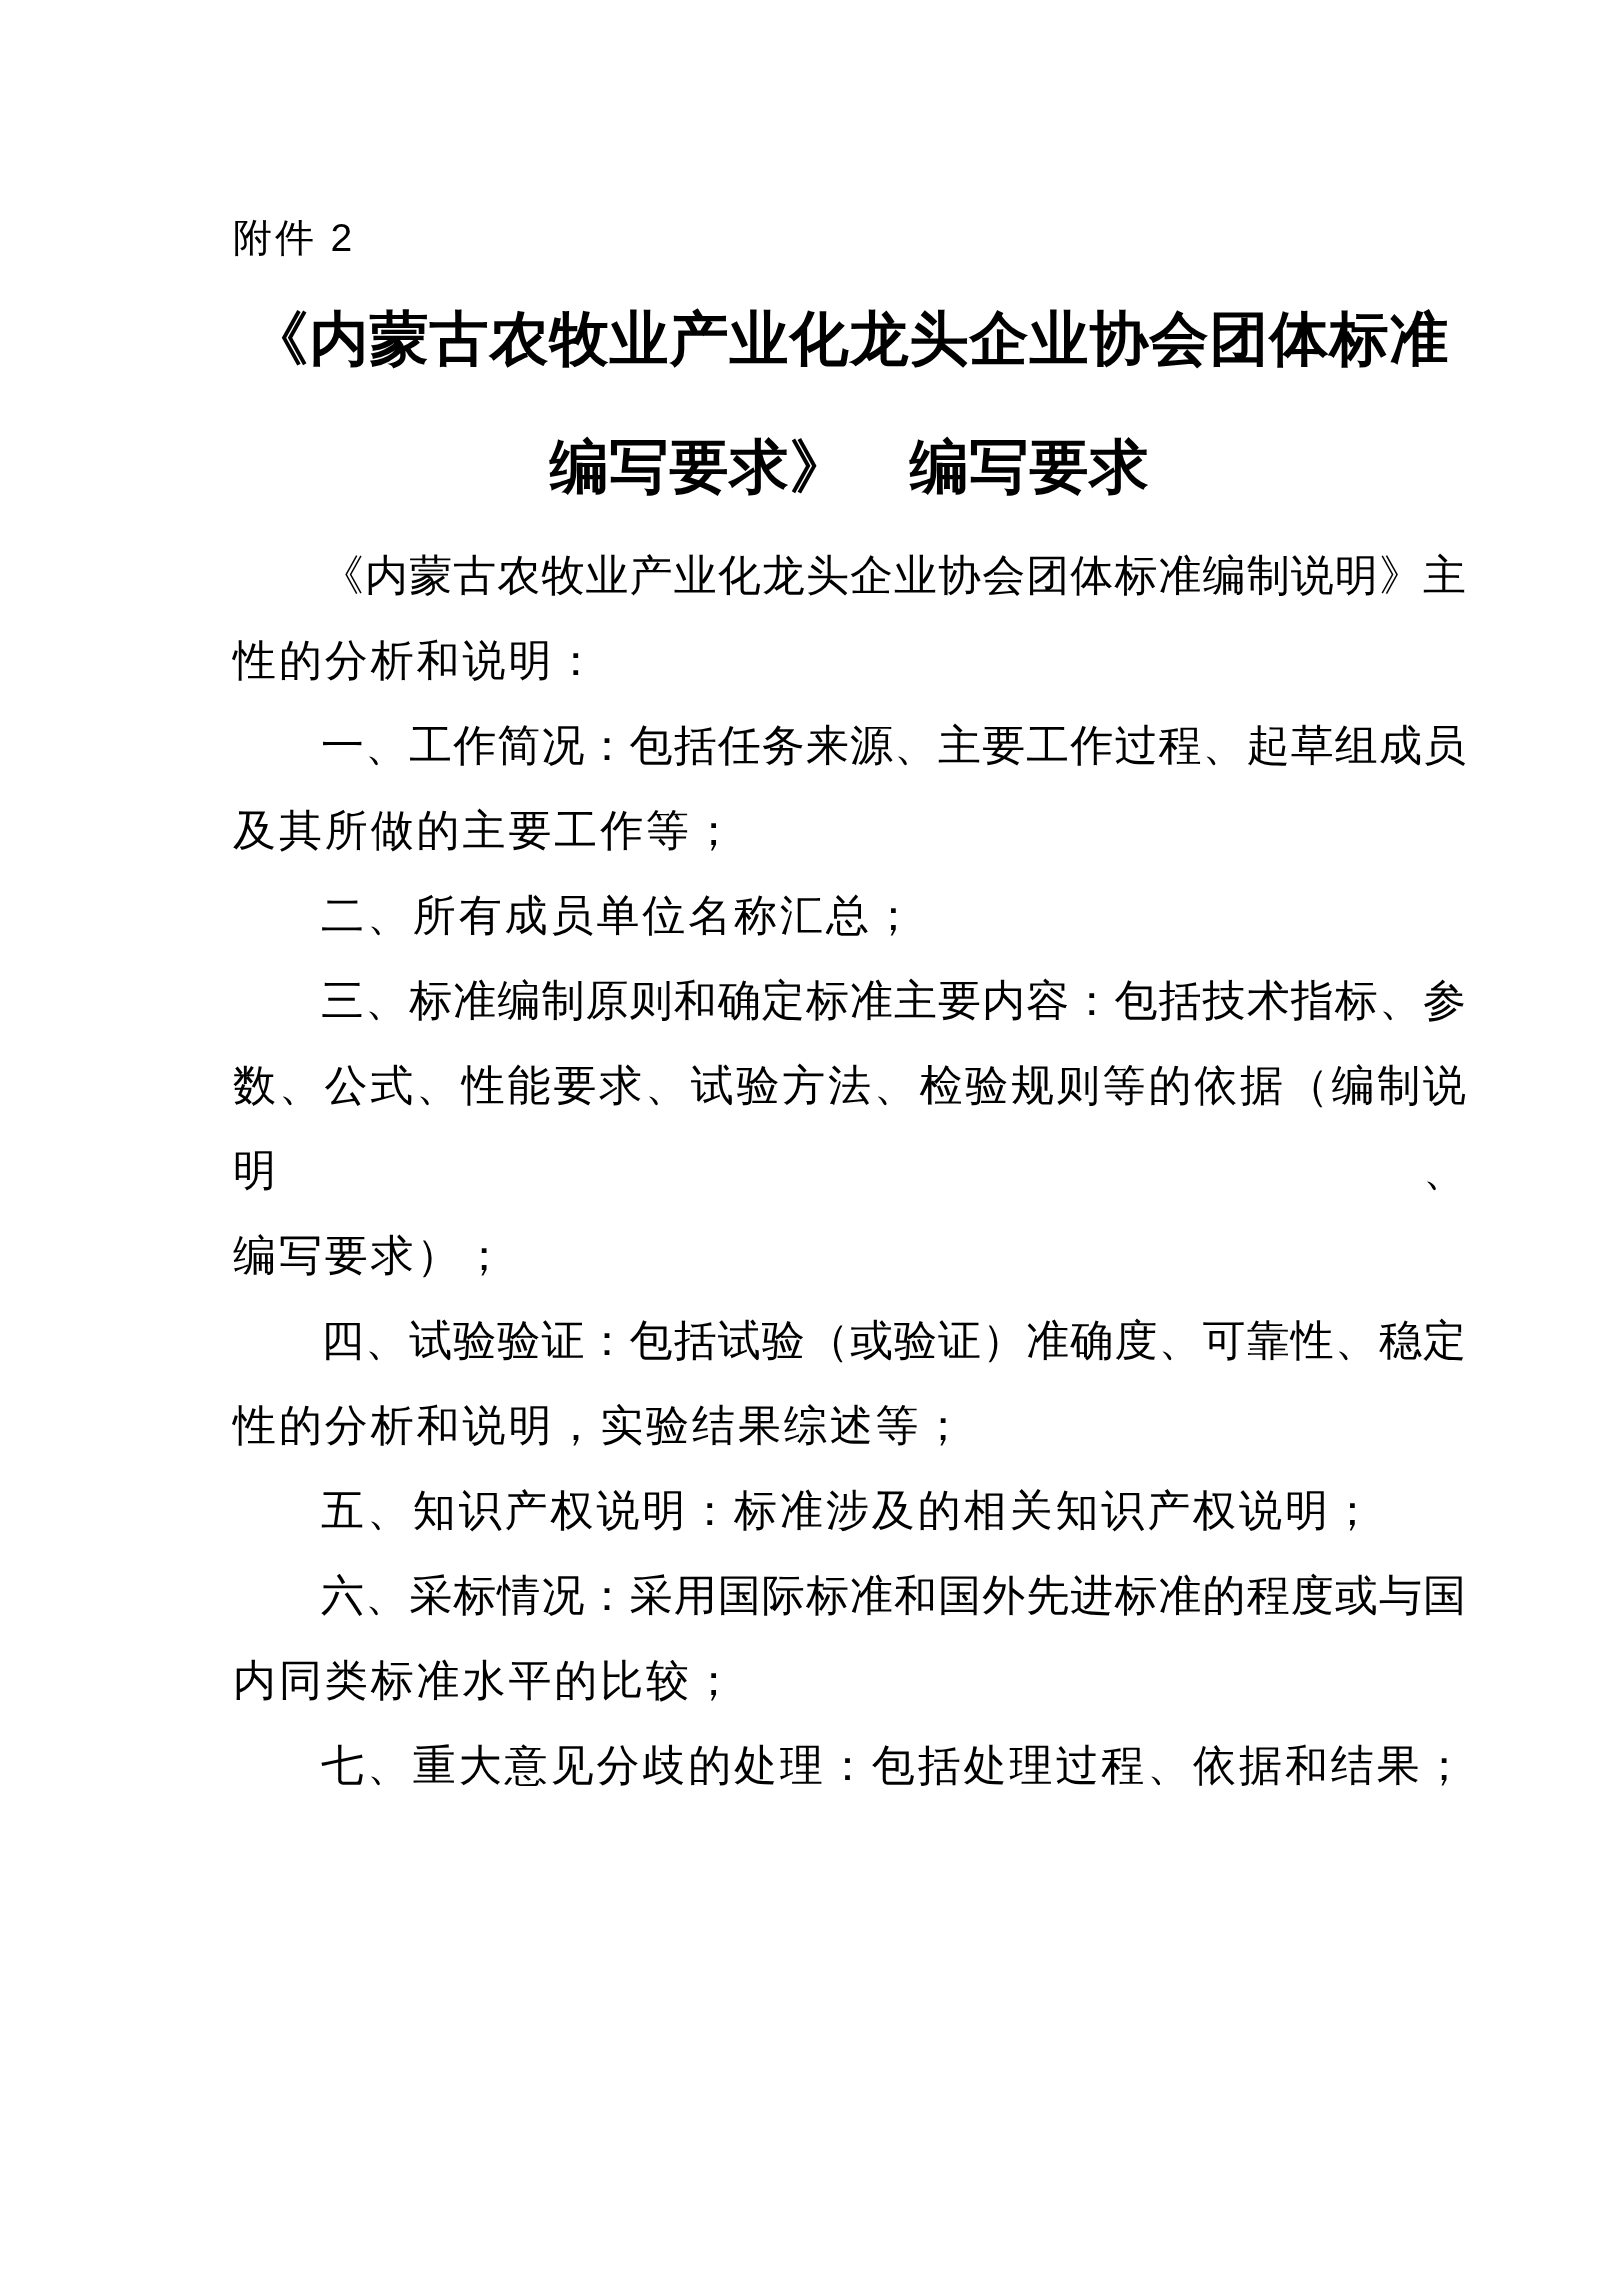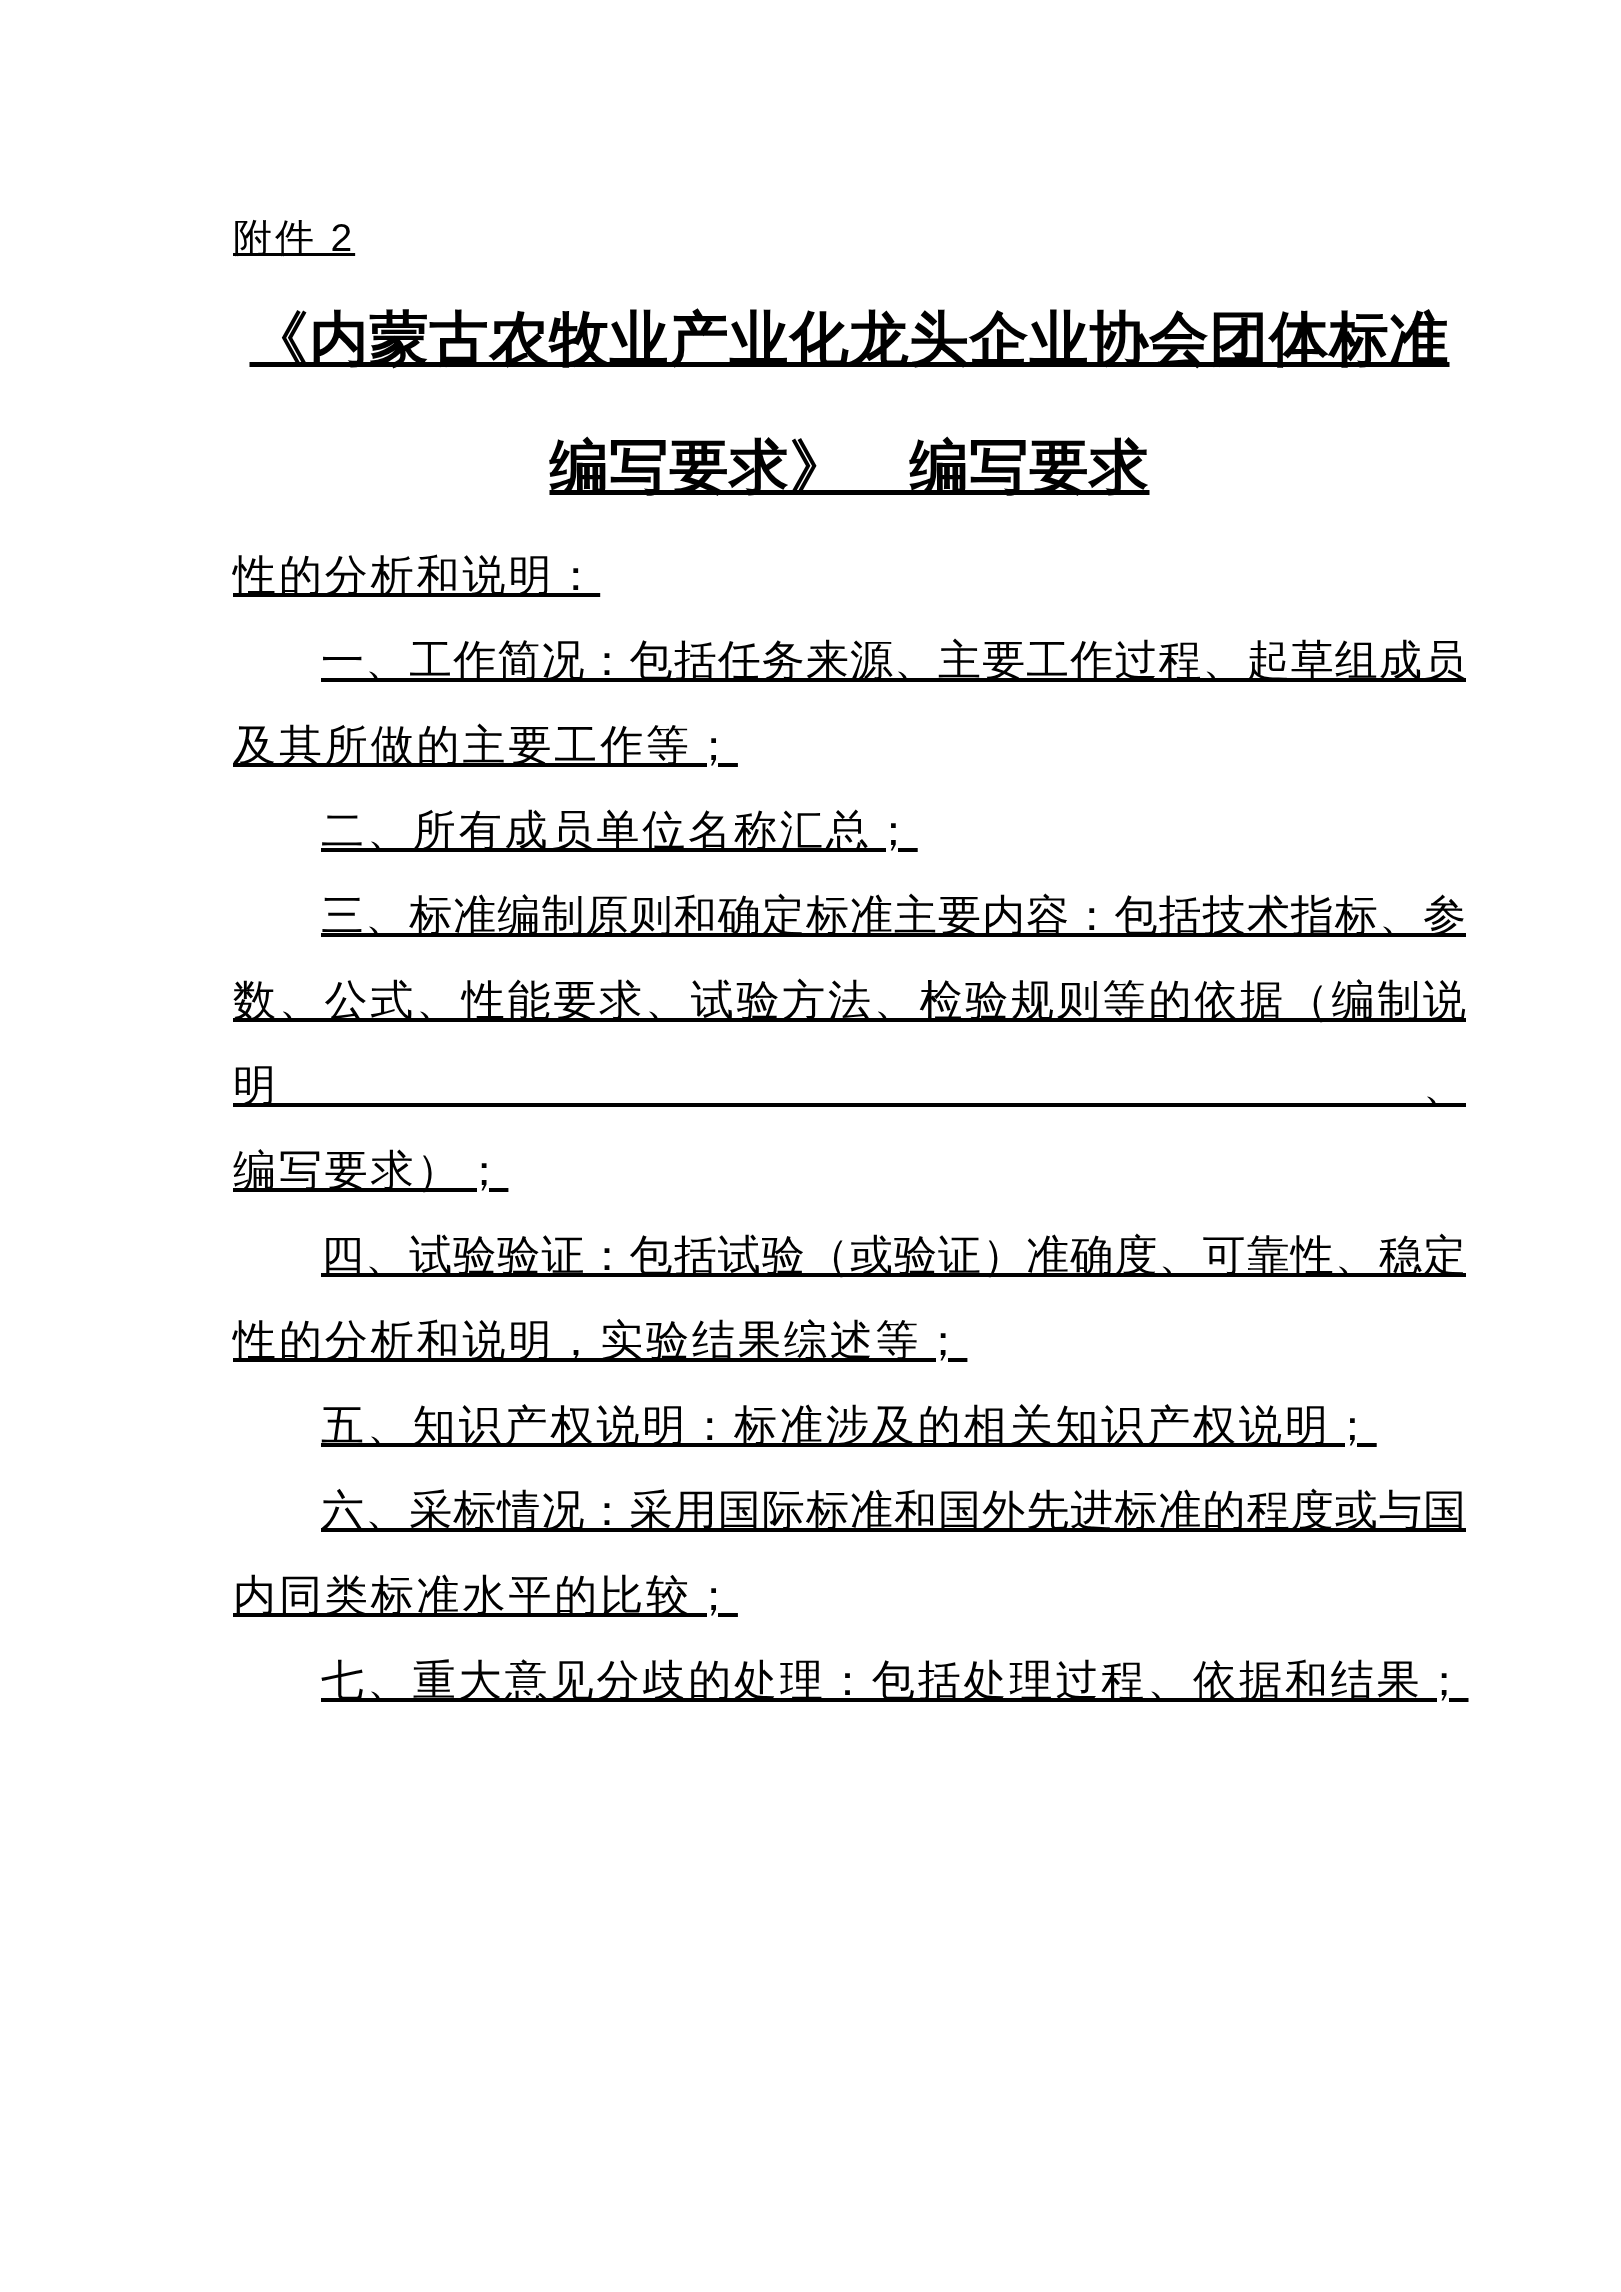--- a/index.html
+++ b/index.html
@@ -8,21 +8,20 @@
     position: relative;
     width: 1621px;
     height: 2293px;
     background: #ffffff;
     color: #000000;
     overflow: hidden;
     margin: 0 auto;
   }
   .content {
     padding: 214px 155px 0 233px;
-    text-decoration: underline;
   }
   .attachment {
     font-family: "Liberation Sans", sans-serif;
     font-size: 39px;
     line-height: 47px;
     letter-spacing: 2.9px;
     font-weight: 500;
   }
   .title {
     margin-top: 13.7px;
@@ -60,20 +59,21 @@
   <div class="content">
 
     <div class="attachment">附件 2</div>
 
     <div class="title">
       <div class="title-line">《内蒙古农牧业产业化龙头企业协会团体标准</div>
       <div class="title-line">编写要求》　编写要求</div>
     </div>
 
     <div class="body-text">
+      <div class="line indent justify">《内蒙古农牧业产业化龙头企业协会团体标准编制说明》主</div>
       <div class="line">性的分析和说明：</div>
       <div class="line indent justify">一、工作简况：包括任务来源、主要工作过程、起草组成员</div>
       <div class="line">及其所做的主要工作等；</div>
       <div class="line indent">二、所有成员单位名称汇总；</div>
       <div class="line indent justify">三、标准编制原则和确定标准主要内容：包括技术指标、参</div>
       <div class="line justify">数、公式、性能要求、试验方法、检验规则等的依据（编制说明、</div>
       <div class="line">编写要求）；</div>
       <div class="line indent justify">四、试验验证：包括试验（或验证）准确度、可靠性、稳定</div>
       <div class="line">性的分析和说明，实验结果综述等；</div>
       <div class="line indent">五、知识产权说明：标准涉及的相关知识产权说明；</div>

